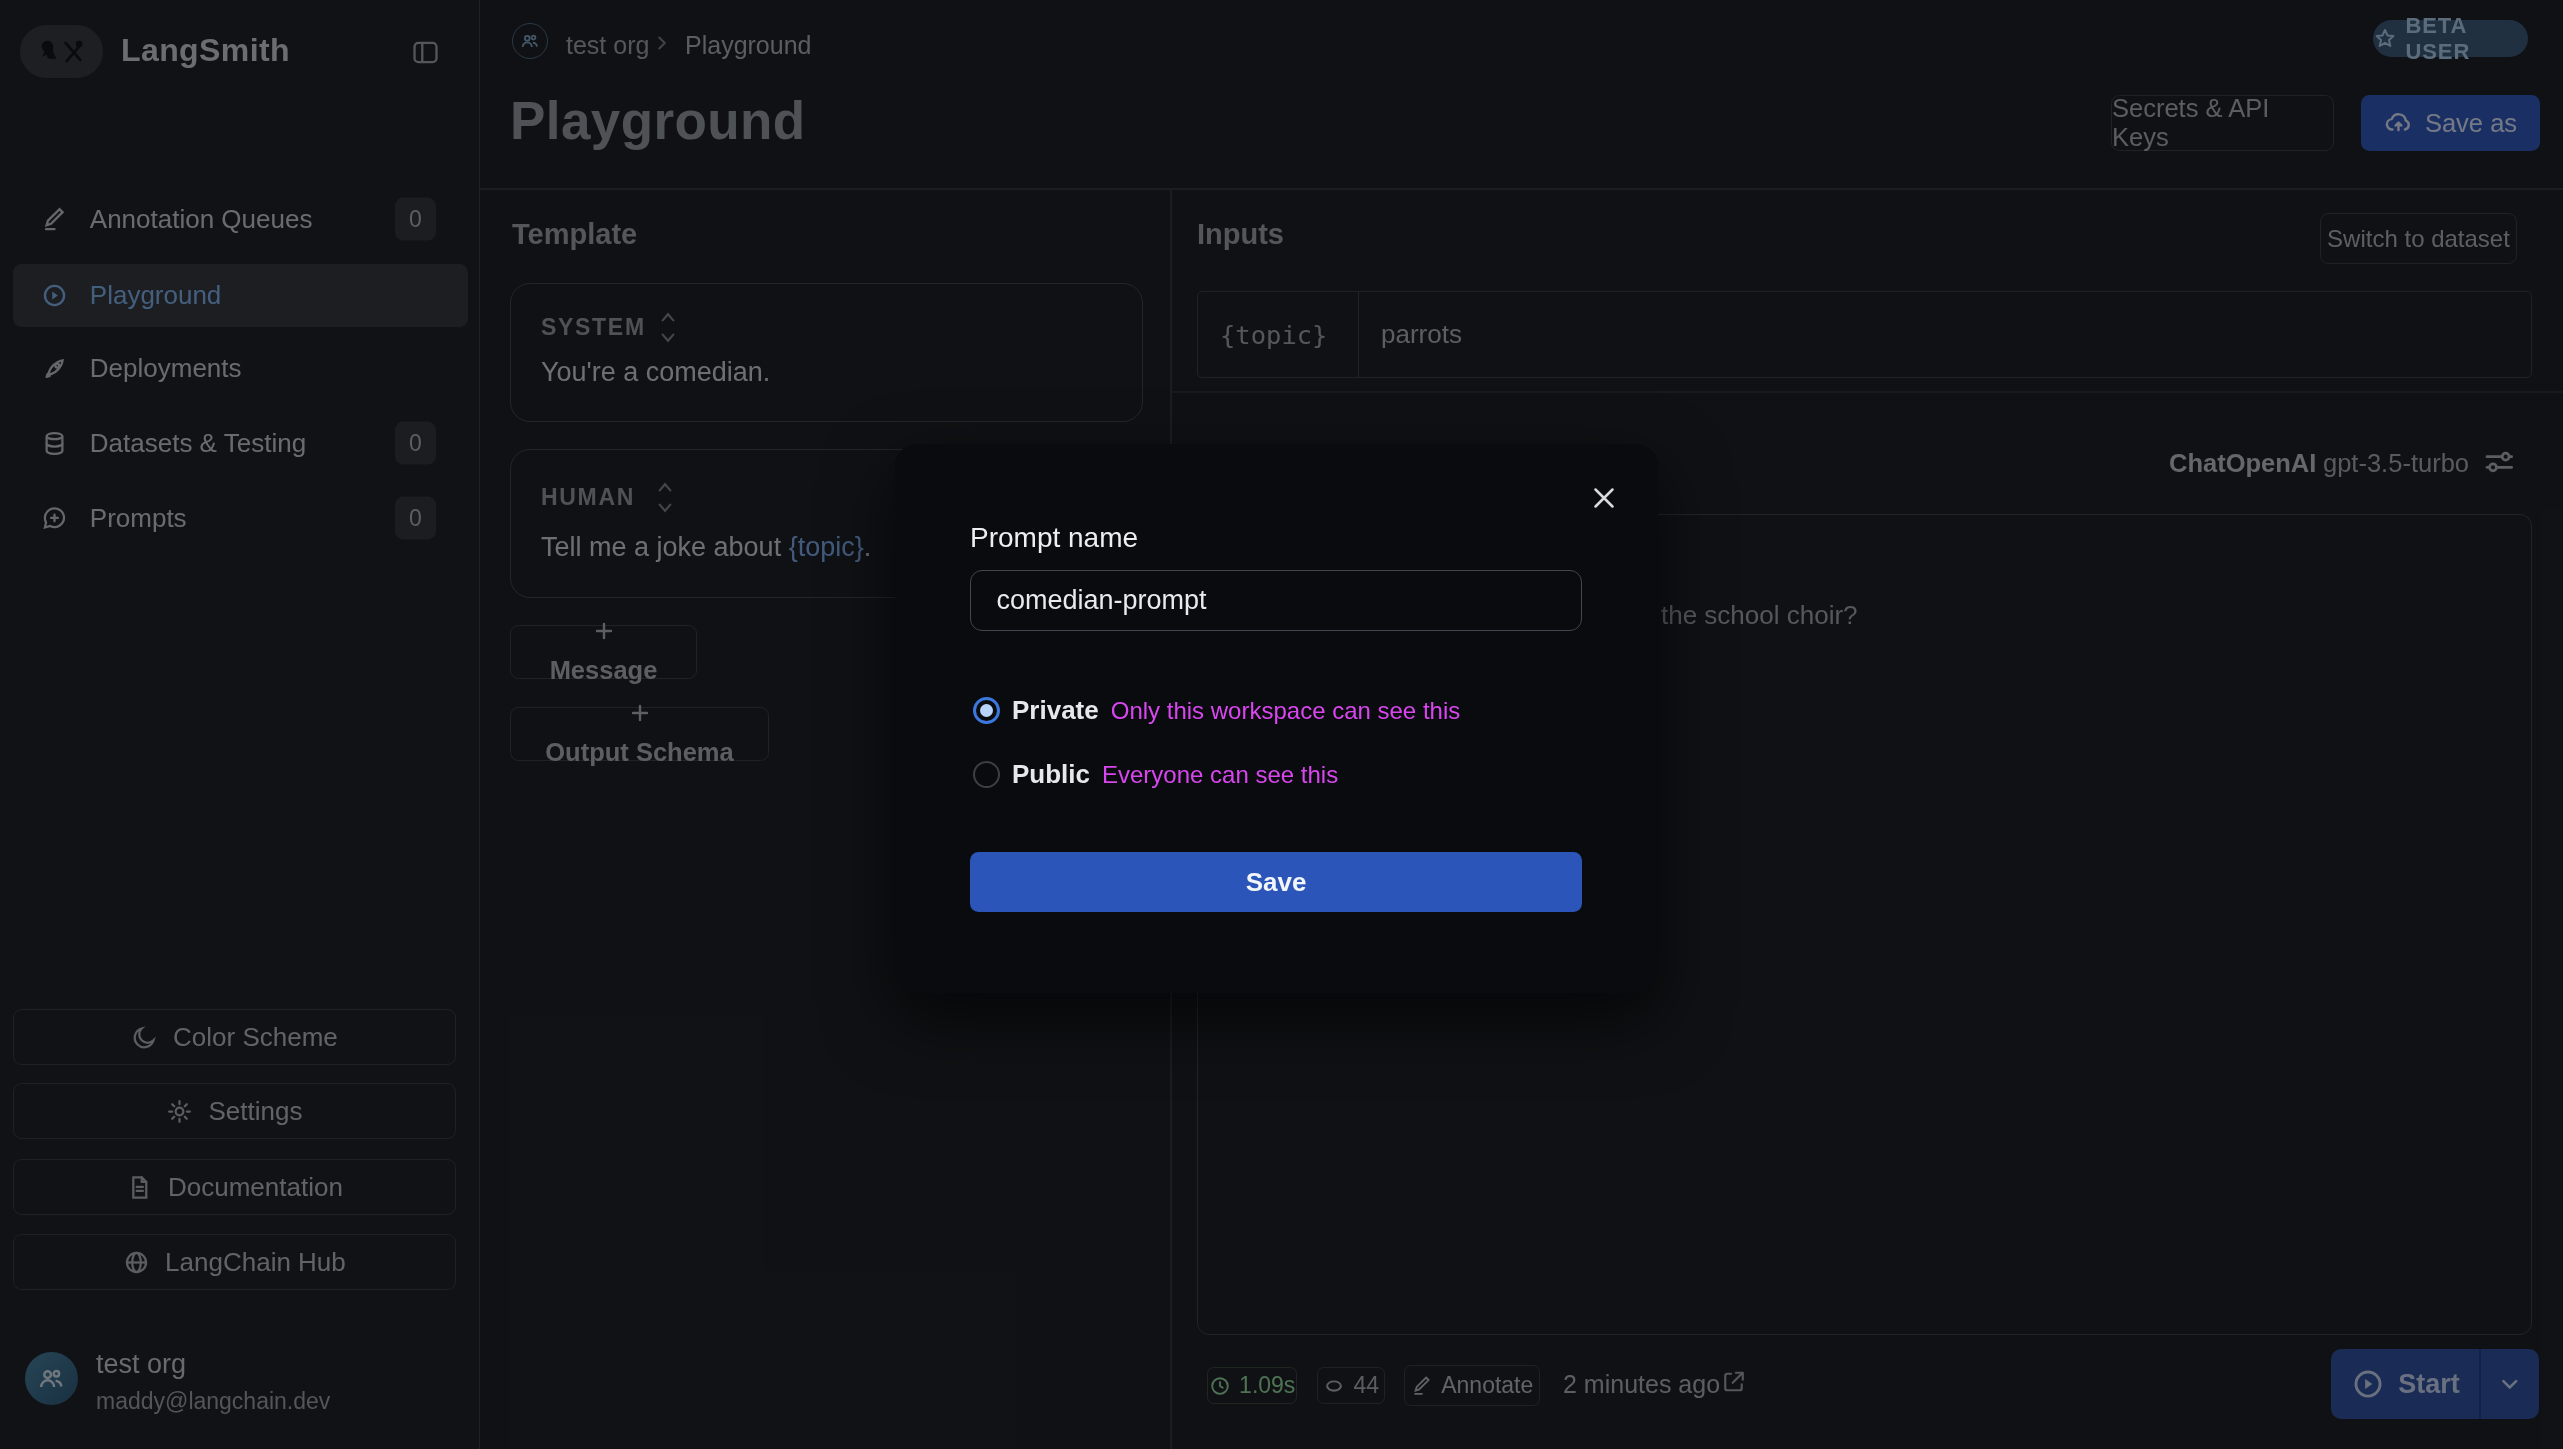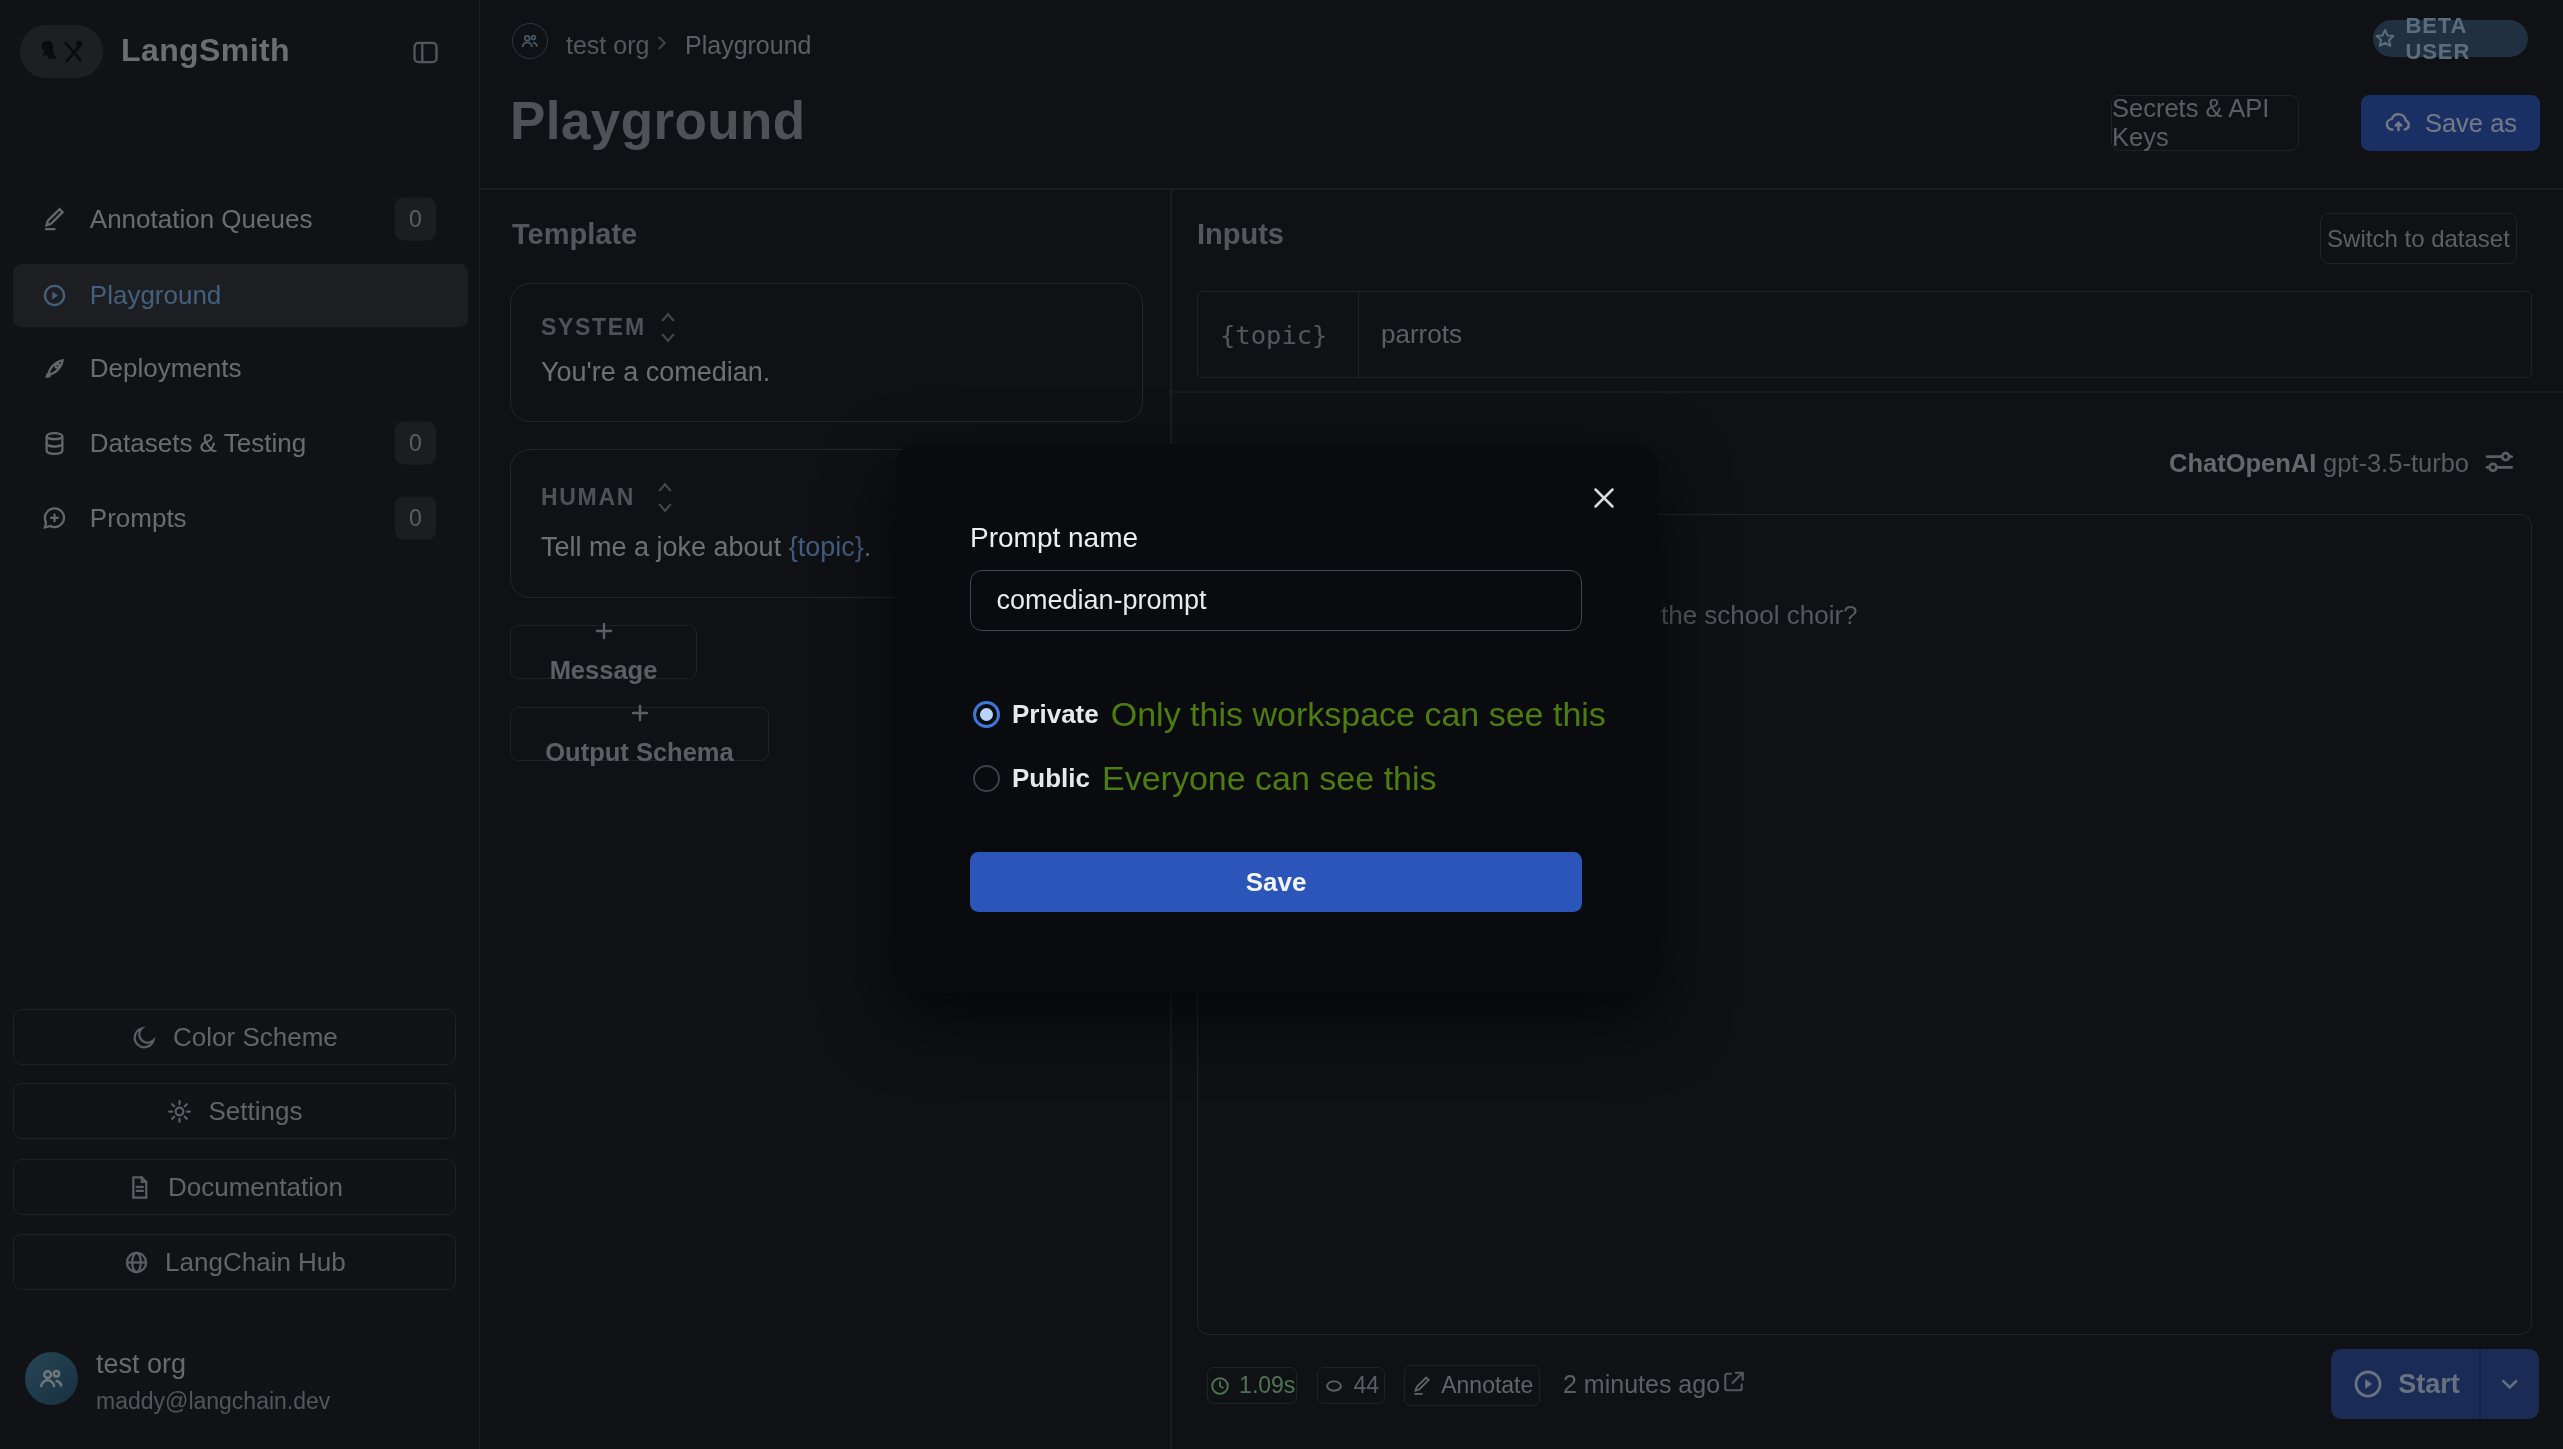--- a/index.html
+++ b/index.html
@@ -41,21 +41,21 @@
   .crumb-icon { left:512px; top:23px; width:36px; height:36px; border-radius:50%;
     border:1.7px solid #4a6a86; display:flex; align-items:center; justify-content:center; color:#7fa3c2; }
   .crumb-org { left:566px; top:31px; font-size:25px; color:#9aa1aa; cursor:pointer; }
   .crumb-sep { left:651px; top:32px; width:22px; height:22px; color:#767c84; }
   .crumb-page { left:685px; top:31px; font-size:25px; color:#a6acb4; }
   .beta-pill { left:2373px; top:20.4px; width:155px; height:37px; border-radius:18.7px;
     background:#3c5a78; display:flex; align-items:center; justify-content:center; gap:8.5px;
     color:#a9c9e6; }
   .beta-pill .blabel { font-size:22px; font-weight:600; letter-spacing:0.9px; }
   .page-title { left:510px; top:90px; font-size:53px; font-weight:700; color:#90969e; letter-spacing:0.4px; }
-  .secrets-btn { left:2111px; top:95px; width:188px; height:56px; border-radius:8.5px;
+  .secrets-btn { left:2111px; top:95px; width:223px; height:56px; border-radius:8.5px;
     border:1.7px solid #3b3f47; display:flex; align-items:center; justify-content:center;
     font-size:25.5px; color:#a6acb4; cursor:pointer; }
   .saveas-btn { left:2361px; top:95px; width:179px; height:56px; border-radius:8.5px;
     background:#3058b8; display:flex; align-items:center; justify-content:center; gap:12px;
     font-size:25.5px; color:#d6e0f5; cursor:pointer; }
   .hdr-divider { left:480px; top:188px; width:2083px; height:1.7px; background:#34373d; }
   .vert-divider { left:1170px; top:188px; width:1.7px; height:1261px; background:#34373d; }
   .rp-divider { left:1172px; top:391px; width:1391px; height:1.7px; background:#2e3137; }
 
   
@@ -115,21 +115,21 @@
   .modal-input { position:absolute; left:75px; top:126px; width:612px; height:61px;
     border:1.7px solid #42464e; border-radius:12px; background:transparent;
     display:flex; align-items:center; padding-left:25.5px; font-size:27px; color:#e8eaed; }
   .radio-row { position:absolute; left:78px; display:flex; align-items:center; gap:12px; cursor:pointer; }
   .radio { width:27px; height:27px; border-radius:50%; flex:0 0 auto; position:relative; }
   .radio.sel { border:3.4px solid #3b77dd; }
   .radio.sel::after { content:""; position:absolute; left:50%; top:50%; width:13.6px; height:13.6px;
     margin:-6.8px 0 0 -6.8px; border-radius:50%; background:#b8d4fa; }
   .radio.unsel { border:2.6px solid #3c4047; }
   .radio-label { font-size:26px; font-weight:700; color:#e6e8eb; }
-  .radio-desc { font-size:34px; color:#4d7c0f; }
+  .radio-desc { font-size:24px; color:#d946ef; }
   .modal-save { position:absolute; left:75px; top:408px; width:612px; height:60px;
     border-radius:8.5px; background:#2b55b8; display:flex; align-items:center; justify-content:center;
     font-size:26px; font-weight:700; color:#f2f5f9; cursor:pointer; }
 </style>
 </head>
 <body>
 
 <div id="app">
 
   <aside class="sidebar">

